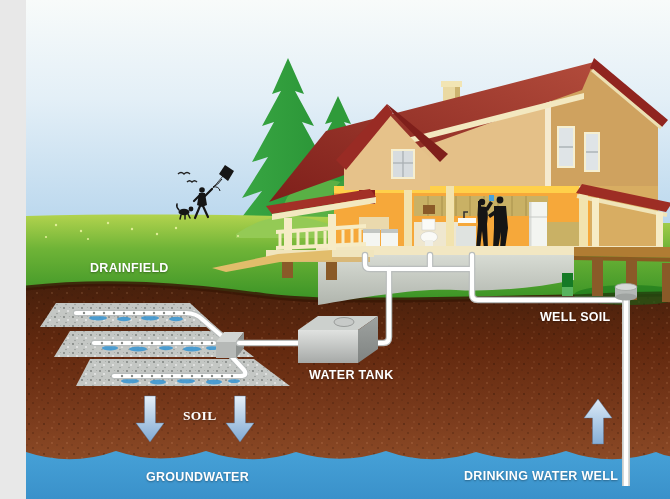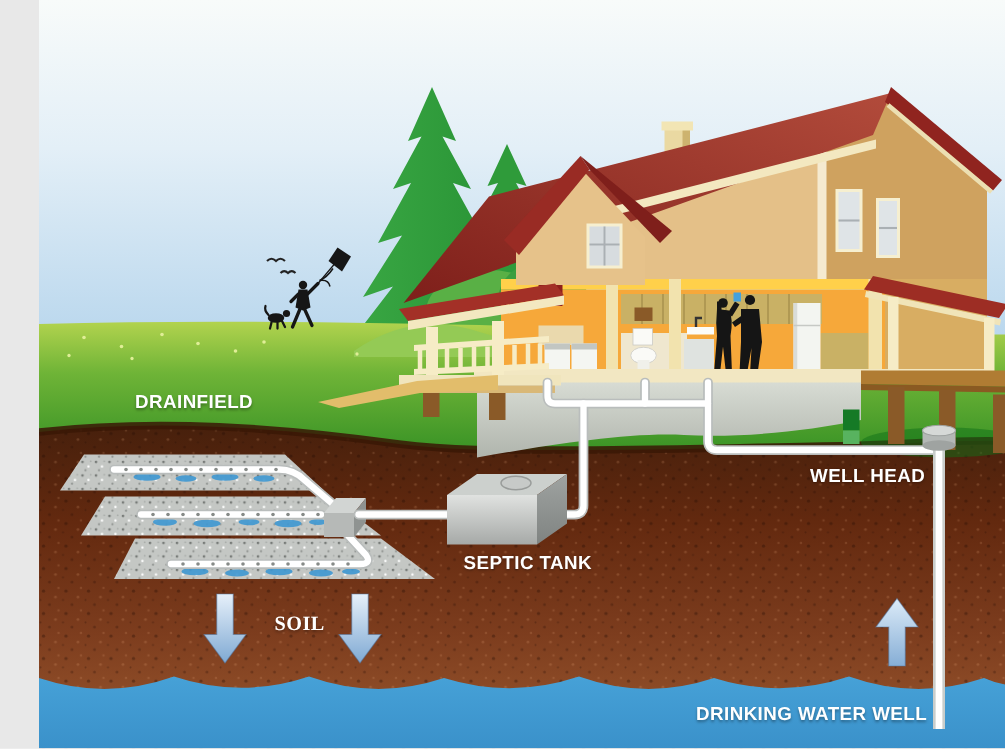--- a/index.html
+++ b/index.html
@@ -407,17 +407,18 @@
   <g stroke="rgba(80,120,165,.5)" stroke-width=".8">
     <path fill="url(#arrowG)" d="M118.5,396 h11 v27 h8.5 L124,442 L110,423 h8.5 Z"></path>
     <path fill="url(#arrowG)" d="M208.5,396 h11 v27 h8.5 L214,442 L200,423 h8.5 Z"></path>
   </g>
   <g stroke="rgba(80,120,165,.5)" stroke-width=".8">
     <path fill="url(#arrowGU)" d="M572,399 L586,418 h-8.5 v26 h-11 v-26 H558 Z"></path>
   </g>
 </svg>
 
 <div class="lbl" style="left:64px;top:261px;">DRAINFIELD</div>
-<div class="lbl" style="left:283px;top:368px;">SEPTIC TANK</div>
-<div class="lbl" style="left:514px;top:310px;">WELL HEAD</div>
+<div class="lbl" style="left:283px;top:368px;">WATER TANK</div>
+<div class="lbl" style="left:514px;top:310px;">WELL SOIL</div>
 <div class="lbl" style="left:157px;top:408px;font-size:13.5px;font-family:Liberation Serif, serif;">SOIL</div>
+<div class="lbl" style="left:120px;top:470px;">GROUNDWATER</div>
 <div class="lbl" style="left:438px;top:469px;text-align:center;">DRINKING WATER WELL</div>
 </div>
 
 </body></html>

